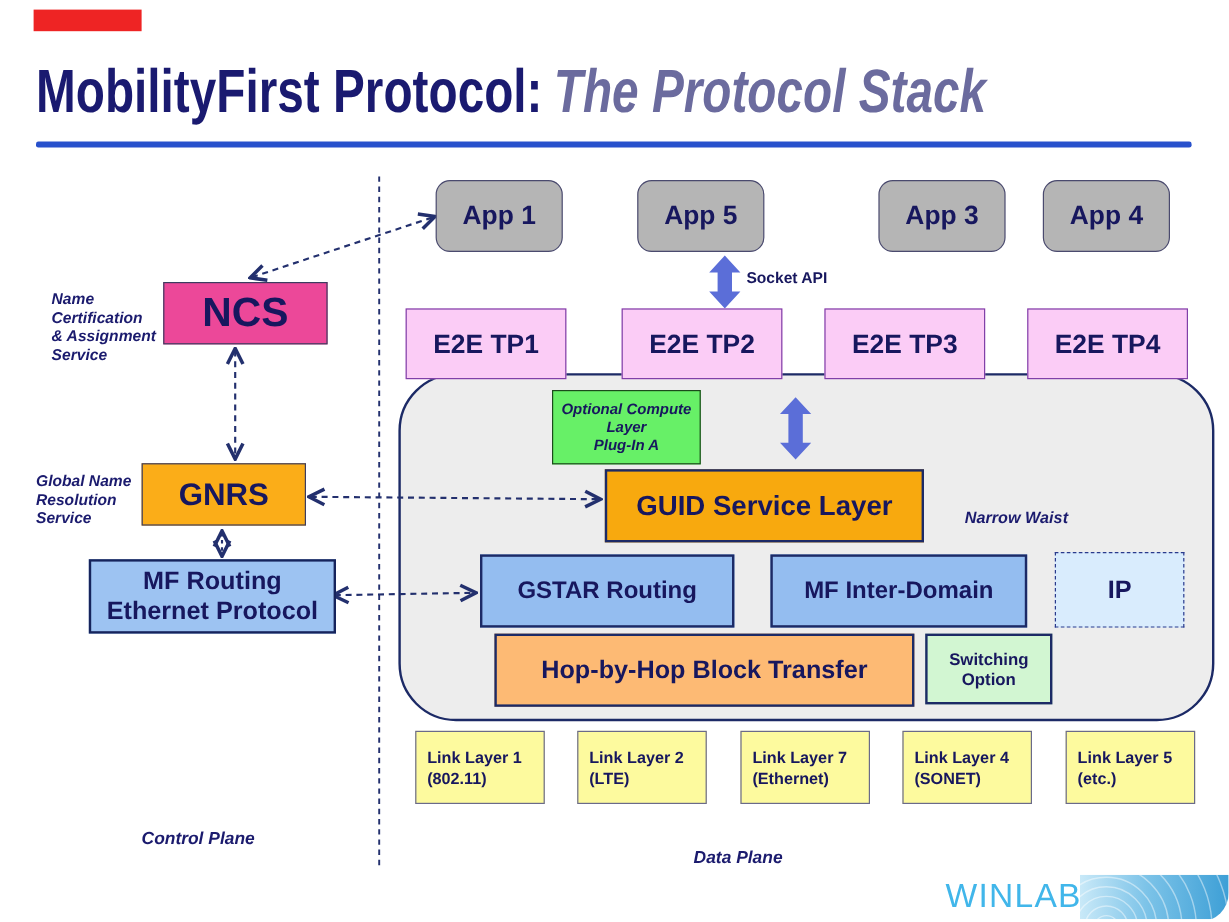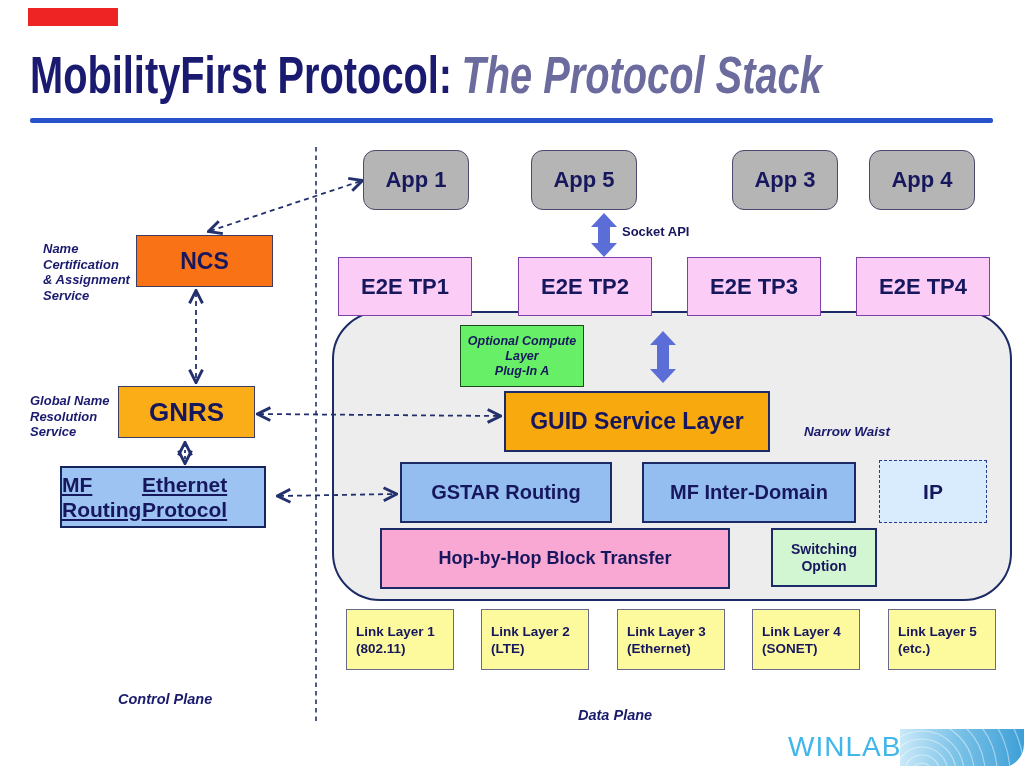--- a/index.html
+++ b/index.html
@@ -24,30 +24,30 @@
        border:1.5px solid #1b4a1b;font-size:12.5px;font-style:italic;line-height:15px;
        flex-direction:column;}
   .guid{left:504px;top:391px;width:266px;height:61px;background:#f8a90e;
        border:2px solid #1c2a66;font-size:23px;}
   .gstar{left:400px;top:462px;width:212px;height:61px;background:#94bdf0;
        border:2px solid #1c2a66;font-size:20px;}
   .interdomain{left:642px;top:462px;width:214px;height:61px;background:#94bdf0;
        border:2px solid #1c2a66;font-size:20px;}
   .ip{left:879px;top:460px;width:108px;height:63px;background:#d9ecfd;
        border:1.5px dashed #2a3a8c;font-size:21px;}
-  .hop{left:380px;top:528px;width:350px;height:61px;background:#f9a8d4;
-       border:2px solid #1c2a66;font-size:18px;}
+  .hop{left:412px;top:528px;width:350px;height:61px;background:#fdba74;
+       border:2px solid #1c2a66;font-size:21px;}
   .switching{left:771px;top:528px;width:106px;height:59px;background:#d2f6d2;
        border:2px solid #1c2a66;font-size:14px;line-height:17px;flex-direction:column;}
-  .ncs{left:136px;top:235px;width:137px;height:52px;background:#f97316;
-       border:1.5px solid #3c3c60;font-size:23px;}
+  .ncs{left:136px;top:235px;width:137px;height:52px;background:#ec4899;
+       border:1.5px solid #3c3c60;font-size:34px;}
   .gnrs{left:118px;top:386px;width:137px;height:52px;background:#fbad18;
        border:1.5px solid #3c3c60;font-size:26px;}
-  .mfr{left:60px;top:466px;width:206px;height:62px;background:#9dc3f2;
-       border:2px solid #16245c;font-size:21px;line-height:25px;flex-direction:row;text-decoration:underline;}
+  .mfr{left:74px;top:466px;width:206px;height:62px;background:#9dc3f2;
+       border:2px solid #16245c;font-size:21px;line-height:25px;flex-direction:column;}
   .linklayer{top:609px;width:108px;height:61px;background:#fdfa9e;border:1.5px solid #6a6a8a;
        font-size:13.5px;line-height:17px;align-items:flex-start;justify-content:center;
        flex-direction:column;padding-left:9px;text-align:left;}
   .caption{font-size:13px;font-style:italic;font-weight:bold;line-height:15.5px;color:#1b1b6e;}
   .small-label{font-size:13px;font-weight:bold;color:#17175e;}
   .plane-label{font-size:14.5px;font-weight:bold;font-style:italic;color:#1b1b6e;}
   .winlab-text{left:788px;top:731px;font-size:28px;font-weight:normal;color:#41b6ea;
        letter-spacing:1px;}
   svg{display:block;}
 </style>
@@ -144,21 +144,21 @@
 
   <div class="abs box linklayer" style="left:346px;">
     <span>Link Layer 1</span>
     <span>(802.11)</span>
   </div>
   <div class="abs box linklayer" style="left:481px;">
     <span>Link Layer 2</span>
     <span>(LTE)</span>
   </div>
   <div class="abs box linklayer" style="left:617px;">
-    <span>Link Layer 3</span>
+    <span>Link Layer 7</span>
     <span>(Ethernet)</span>
   </div>
   <div class="abs box linklayer" style="left:752px;">
     <span>Link Layer 4</span>
     <span>(SONET)</span>
   </div>
   <div class="abs box linklayer" style="left:888px;">
     <span>Link Layer 5</span>
     <span>(etc.)</span>
   </div>

